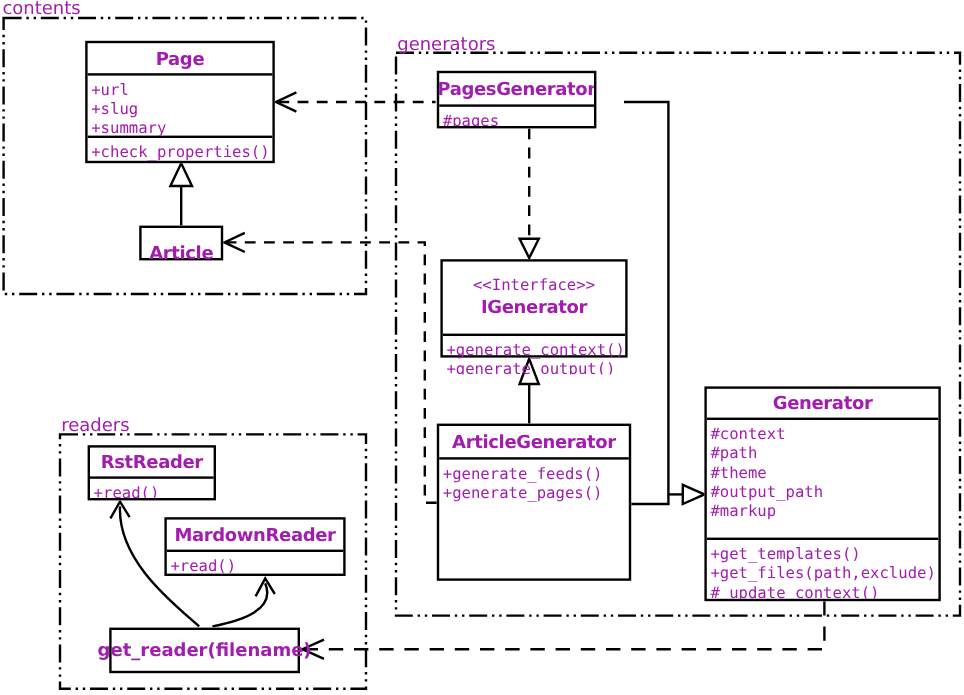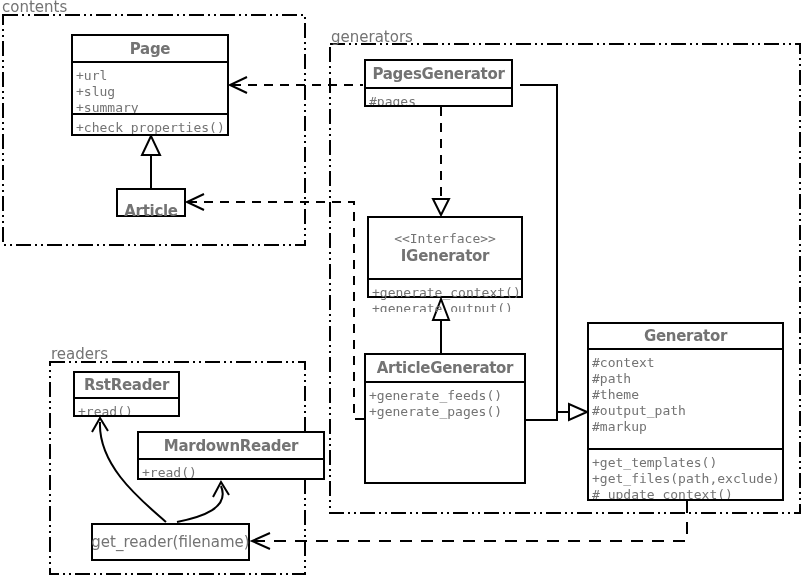--- a/index.html
+++ b/index.html
@@ -1,18 +1,18 @@
 <!DOCTYPE html>
 <html><head>
 <meta charset="utf-8">
 <style>
   html,body{margin:0;padding:0;background:#fff;}
   #canvas{
     position:relative;width:803px;height:579px;background:#ffffff;
-    font-family:"DejaVu Sans", "Liberation Sans", sans-serif;color:#737373;overflow:hidden;
+    font-family:"DejaVu Sans", "Liberation Sans", sans-serif;color:#a21caf;overflow:hidden;
   }
   #connectors{position:absolute;left:0;top:0;z-index:1;}
   .pkg-label{
     position:absolute;z-index:3;font-size:15px;line-height:15px;white-space:nowrap;
   }
   .uml-class{
     position:absolute;z-index:2;box-sizing:border-box;border:2px solid #000;background:#fff;
   }
   .uml-title{
     display:flex;align-items:center;justify-content:center;flex-direction:column;
@@ -22,21 +22,21 @@
     font-family:"DejaVu Sans Mono","Liberation Mono",monospace;
     font-weight:normal;font-size:13px;line-height:16px;letter-spacing:0;
   }
   .uml-sec{
     box-sizing:border-box;border-top:2px solid #000;overflow:hidden;
     font-family:"DejaVu Sans Mono","Liberation Mono",monospace;
     font-size:13px;line-height:16px;padding:5px 0 0 3px;white-space:nowrap;
   }
   .plainbox{
     position:absolute;z-index:2;box-sizing:border-box;border:2px solid #000;background:#fff;
-    display:flex;align-items:center;justify-content:center;font-size:15px;white-space:nowrap;
+    display:flex;align-items:center;justify-content:center;font-size:15px;white-space:nowrap;font-weight:bold;
   }
 </style>
 </head>
 <body>
 
 <div id="canvas">
 
   <svg id="connectors" width="803" height="579">
     <g stroke="#000" stroke-width="2" fill="none">
 
@@ -87,21 +87,21 @@
     </div>
     <div class="uml-sec" style="height:21px;">
       <div>+check_properties()</div>
     </div>
   </div>
 
   <div class="uml-class" style="left:116px;top:188px;width:70px;height:29px;">
     <div class="uml-title" style="height:42px;">Article</div>
   </div>
 
-  <div class="uml-class" style="left:364px;top:59px;width:149px;height:48px;">
+  <div class="uml-class" style="left:364px;top:59px;width:133px;height:48px;">
     <div class="uml-title" style="height:26px;">PagesGenerator</div>
     <div class="uml-sec" style="height:18px;">
       <div>#pages</div>
     </div>
   </div>
 
   <div class="uml-class" style="left:367px;top:216px;width:156px;height:82px;">
     <div class="uml-title" style="height:60px;">
       <div class="stereo">&lt;&lt;Interface&gt;&gt;</div>
       <div>IGenerator</div>
@@ -136,21 +136,21 @@
     </div>
   </div>
 
   <div class="uml-class" style="left:73px;top:371px;width:107px;height:46px;">
     <div class="uml-title" style="height:24px;">RstReader</div>
     <div class="uml-sec" style="height:18px;">
       <div>+read()</div>
     </div>
   </div>
 
-  <div class="uml-class" style="left:137px;top:431px;width:188px;height:49px;">
+  <div class="uml-class" style="left:137px;top:431px;width:151px;height:49px;">
     <div class="uml-title" style="height:25px;">MardownReader</div>
     <div class="uml-sec" style="height:20px;">
       <div>+read()</div>
     </div>
   </div>
 
   <div class="plainbox" style="left:91px;top:523px;width:159px;height:38px;">
     <span>get_reader(filename)</span>
   </div>
 

